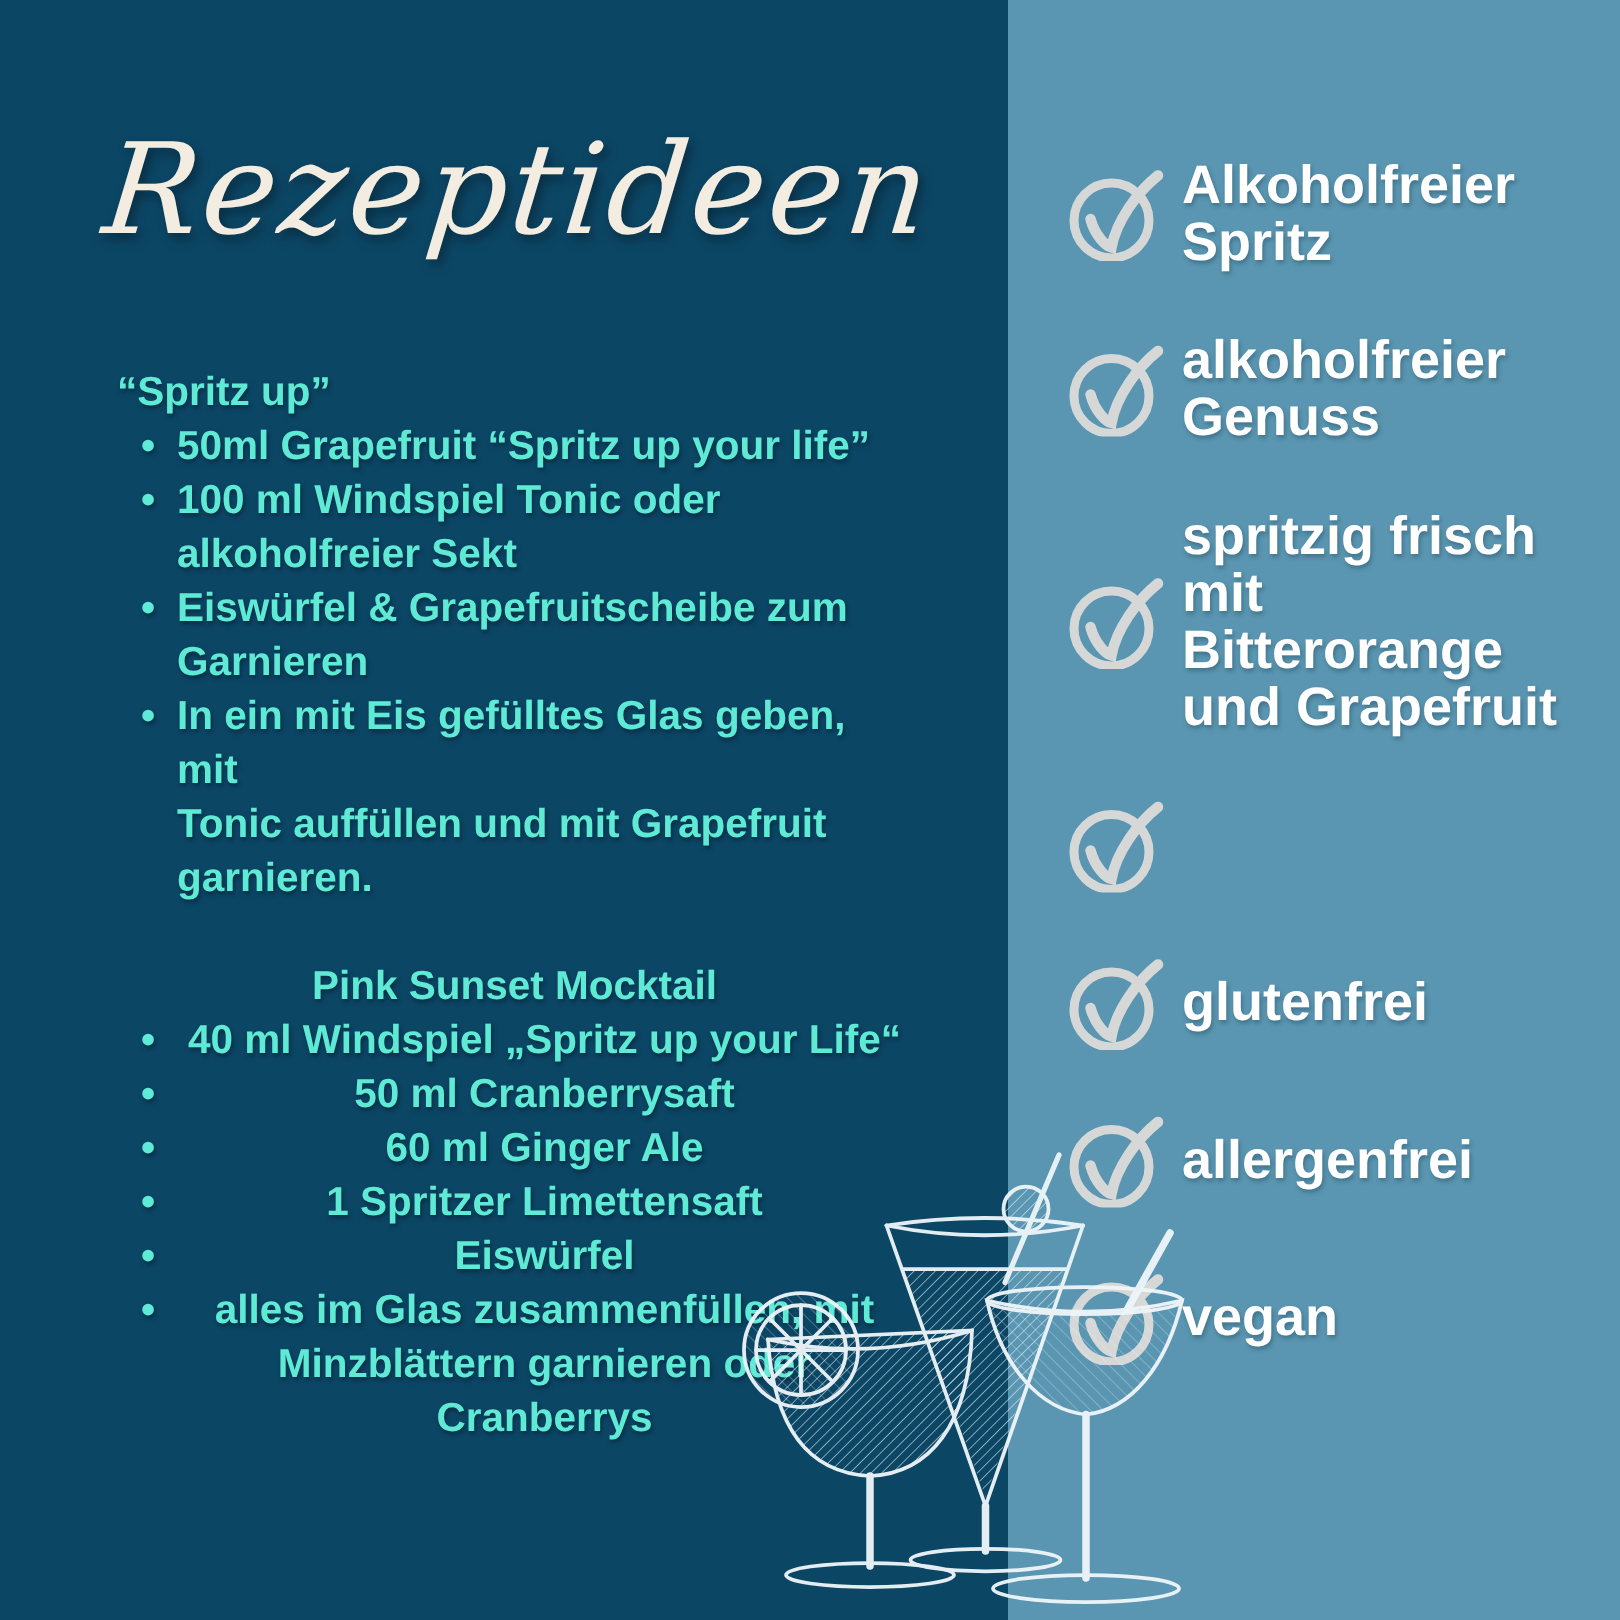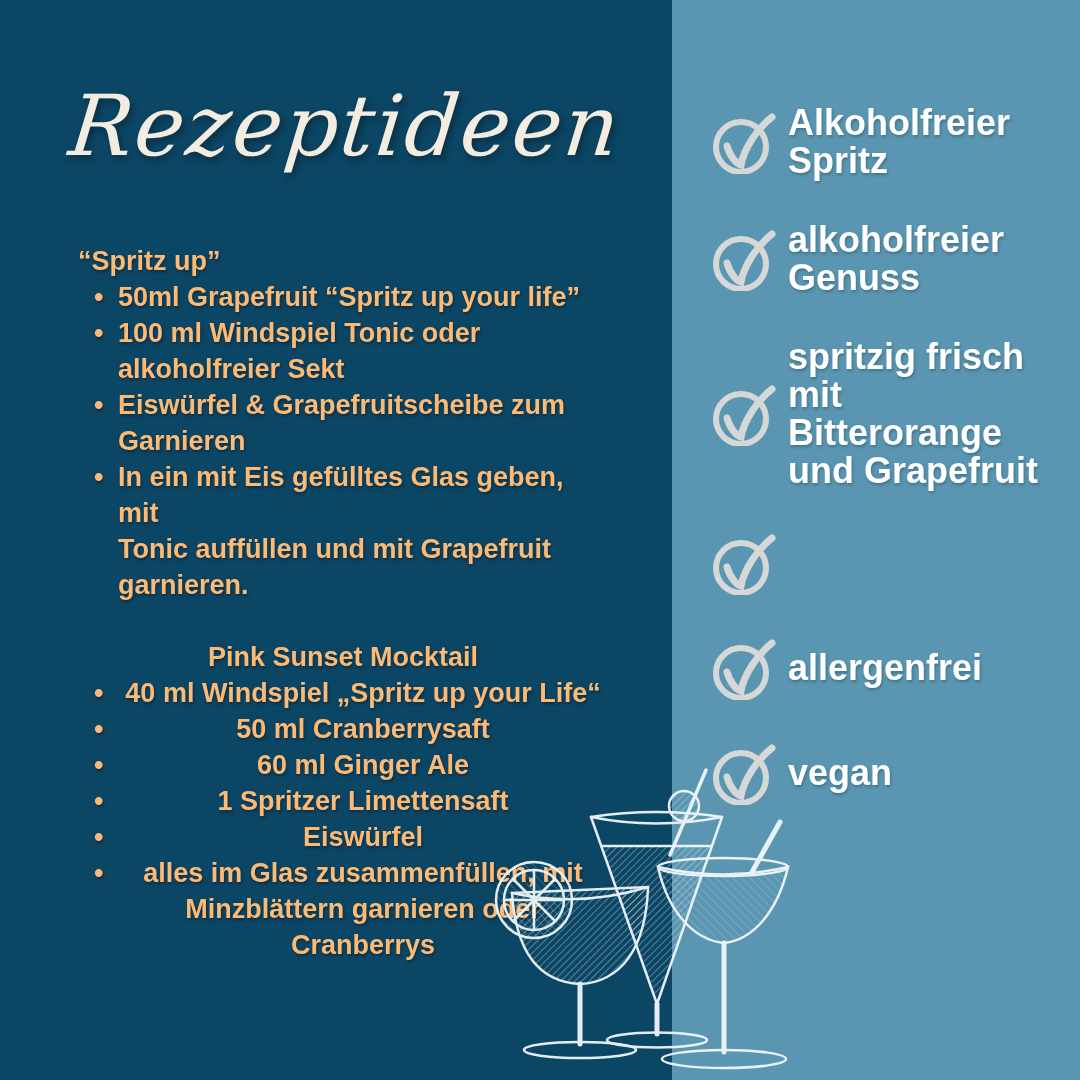--- a/index.html
+++ b/index.html
@@ -22,21 +22,21 @@
     font-style: italic;
     font-size: 84px; line-height: 1.3;
     letter-spacing: 2px;
     color: #F3ECE0;
     transform: skewX(-6deg);
     text-shadow: 3px 4px 7px rgba(0,0,0,0.35);
   }
   .recipes {
     position: absolute; left: 78px; top: 243px;
     width: 530px;
-    color: #fdba74;
+    color: #5eead4;
     font-weight: bold;
     font-size: 27px; line-height: 36px;
     text-shadow: 1px 2px 3px rgba(3,22,35,0.5);
   }
   .recipe-title { white-space: pre-line; }
   .recipe-list { list-style: none; margin: 0; padding: 0; }
   .recipe-list li {
     position: relative;
     padding-left: 40px;
     white-space: pre-line;
@@ -139,20 +139,29 @@
 mit Bitterorange
 und Grapefruit</span>
     </div>
     <div class="feature-item">
       <svg class="feature-icon" viewBox="0 0 66 64">
         <g fill="none" stroke="#D6D8D8" stroke-linecap="round">
           <circle cx="29" cy="37" r="25" stroke-width="6"></circle>
           <path d="M15,36 C18,47 25,54 29,55 C32,38 46,18 60,7" stroke-width="7"></path>
         </g>
       </svg>
+    </div>
+    <div class="feature-item">
+      <svg class="feature-icon" viewBox="0 0 66 64">
+        <g fill="none" stroke="#D6D8D8" stroke-linecap="round">
+          <circle cx="29" cy="37" r="25" stroke-width="6"></circle>
+          <path d="M15,36 C18,47 25,54 29,55 C32,38 46,18 60,7" stroke-width="7"></path>
+        </g>
+      </svg>
+      <span class="feature-label">glutenfrei</span>
     </div>
     <div class="feature-item">
       <svg class="feature-icon" viewBox="0 0 66 64">
         <g fill="none" stroke="#D6D8D8" stroke-linecap="round">
           <circle cx="29" cy="37" r="25" stroke-width="6"></circle>
           <path d="M15,36 C18,47 25,54 29,55 C32,38 46,18 60,7" stroke-width="7"></path>
         </g>
       </svg>
       <span class="feature-label">allergenfrei</span>
     </div>

